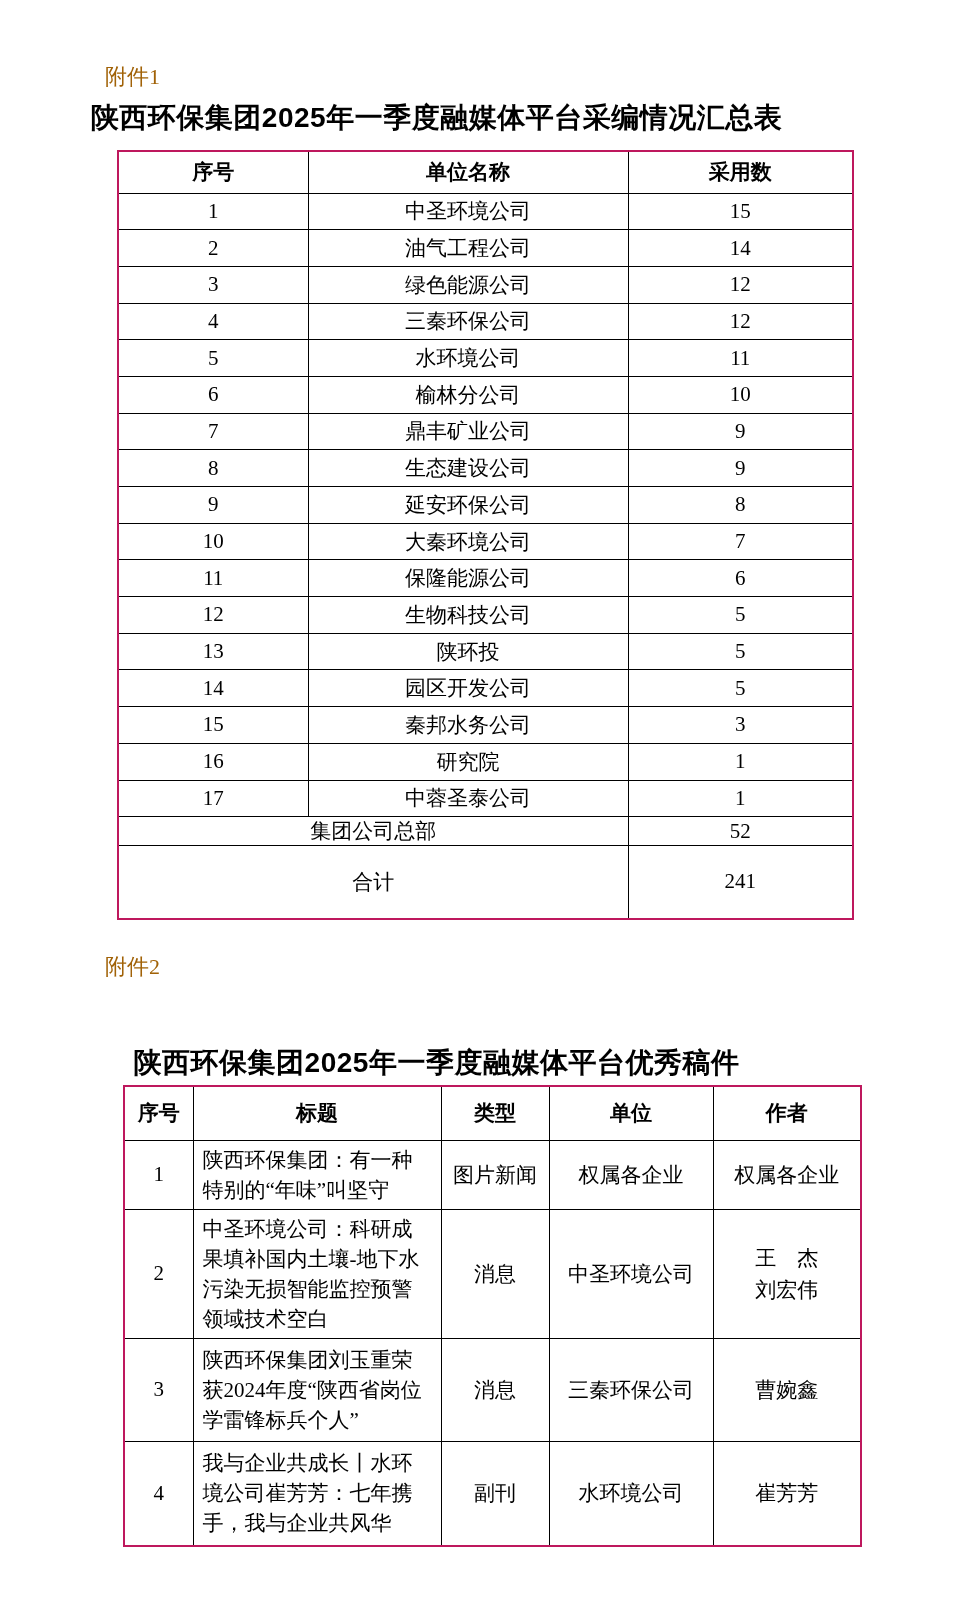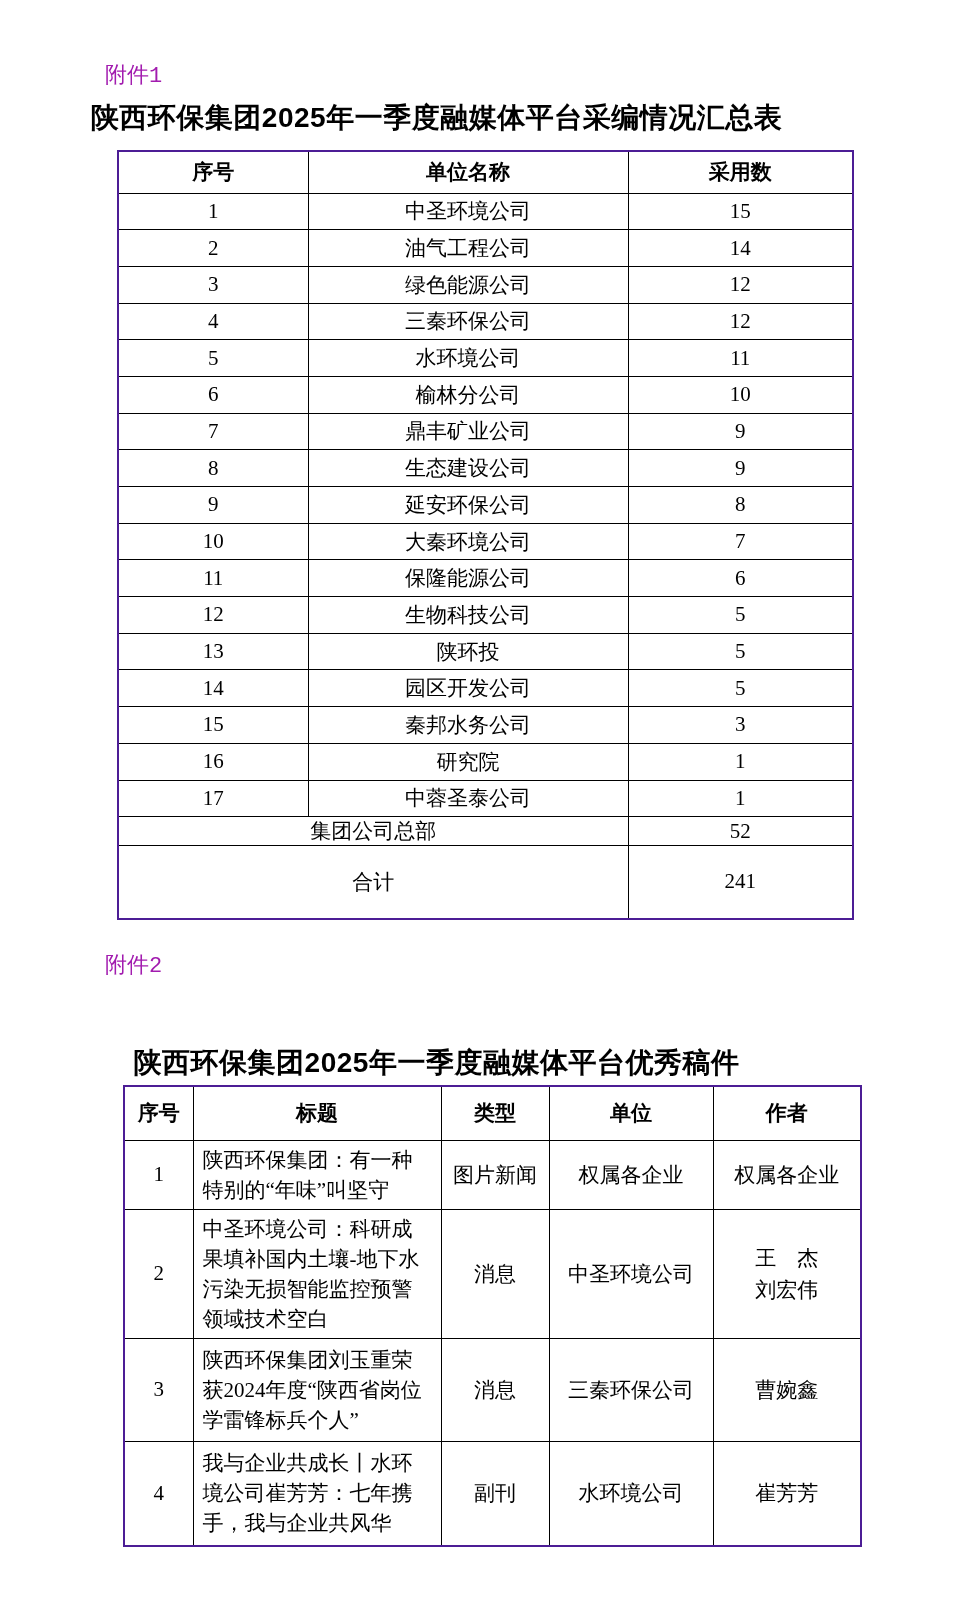--- a/index.html
+++ b/index.html
@@ -4,37 +4,37 @@
 <style>
   * { margin:0; padding:0; box-sizing:border-box; }
   html,body { background:#ffffff; }
   body {
     width:965px; height:1599px; position:relative;
     font-family:"Liberation Serif","DejaVu Serif",serif;
     color:#000;
   }
   .attach-label {
     position:absolute; left:105px;
-    font-family:Liberation Mono, monospace;
-    font-size:22px; line-height:26px; color:#a21caf;
+    font-family:Liberation Serif, serif;
+    font-size:22px; line-height:26px; color:#a16207;
   }
   .attach1 { top:64px; }
   .attach2 { top:954px; }
   .doc-title {
     position:absolute; left:0; width:873px; text-align:center;
     font-family:"Liberation Sans","DejaVu Sans",sans-serif;
     font-weight:bold; font-size:28px; line-height:34px; color:#000;
     letter-spacing:0.5px;
   }
   .title1 { top:101px; }
   .title2 { top:1046px; }
 
   table { border-collapse:collapse; table-layout:fixed; position:absolute; background:#fff; }
   th, td { border:1px solid #000; text-align:center; vertical-align:middle; overflow:hidden; }
-  table { border:2px solid #4c1d95;padding-left:40px; }
+  table { border:2px solid #be185d;padding-left:40px; }
   th {
     font-family:"Liberation Sans","DejaVu Sans",sans-serif;
     font-weight:bold; font-size:21px;
   }
   td { font-size:21px; }
 
   
   .t1 { left:117px; top:150px; width:735px; }
   .t1 .c1 { width:190px; } .t1 .c2 { width:320px; } .t1 .c3 { width:225px; }
   .t1 thead tr { height:42px; }

